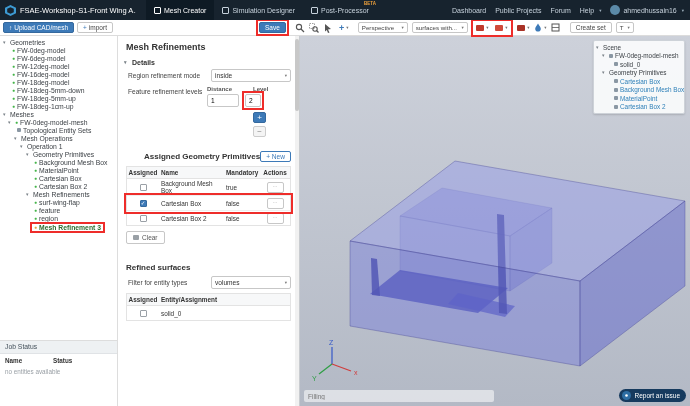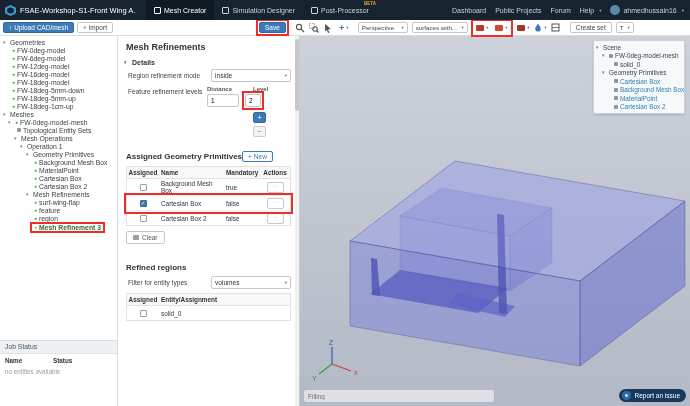--- a/index.html
+++ b/index.html
@@ -67,21 +67,21 @@
   .lvltbl{width:84px;flex:none;}
   .lvlhead{display:flex;font-size:6px;color:#555;font-weight:bold;margin-bottom:2px;}
   .lvlhead span:first-child{width:46px;}
   .lvlrow{display:flex;gap:6px;align-items:center;}
   .lvlin{width:32px;height:13px;border:1px solid #c7c7c7;border-radius:2px;font-size:6.6px;padding:0 3px;box-sizing:border-box;font-family:"Liberation Sans",sans-serif;}
   .lvlin.small{width:16px;}
   .pmcol{margin:5px 0 0 46px;display:flex;flex-direction:column;gap:3px;}
   .pmbtn{width:13px;height:11px;border-radius:2px;font-size:8px;line-height:10px;text-align:center;box-sizing:border-box;}
   .pmbtn.add{background:#3d7ab8;color:#fff;border:1px solid #35699e;}
   .pmbtn.rem{background:#f4f4f4;color:#888;border:1px solid #ccc;}
-  .sechead{display:flex;justify-content:flex-start;align-items:center;margin:14px 8px 4px 8px;}
+  .sechead{display:flex;justify-content:flex-end;align-items:center;margin:14px 8px 4px 8px;}
   .sechead .st{font-size:8px;font-weight:bold;color:#333;}
   .newbtn{border:1px solid #3d7ab8;color:#3d7ab8;font-size:6.6px;padding:1px 5px;border-radius:2px;background:#fff;}
   .tbl{margin:0 8px;border:1px solid #e3e3e3;font-size:6.4px;color:#333;}
   .tbl .hr{display:flex;background:#f7f8f9;border-bottom:1px solid #e3e3e3;font-weight:bold;align-items:center;min-height:11px;}
   .tbl .r{display:flex;border-bottom:1px solid #efefef;align-items:center;min-height:14px;}
   .tbl .r:last-child{border-bottom:none;}
   .c1{width:32px;display:flex;justify-content:center;flex:none;}
   .c2{flex:1;padding:1px 2px;}
   .c3{width:34px;flex:none;}
   .c4{width:30px;flex:none;display:flex;justify-content:center;}
@@ -420,21 +420,21 @@
             <span class="actbtn">···</span>
           </span>
       </div>
     </div>
 
     <button class="clearbtn">
         <span class="eraser"></span>
         <span>Clear</span>
       </button>
 
-    <div class="reftitle">Refined regions</div>
+    <div class="reftitle">Refined surfaces</div>
     <div class="prow">
         <span class="plab">Filter for entity types</span>
         <span class="psel">
           <span>volumes</span>
           <span class="dcar">▾</span>
         </span>
       </div>
 
     <div class="tbl" style="margin-top:4px">
       <div class="hr">

